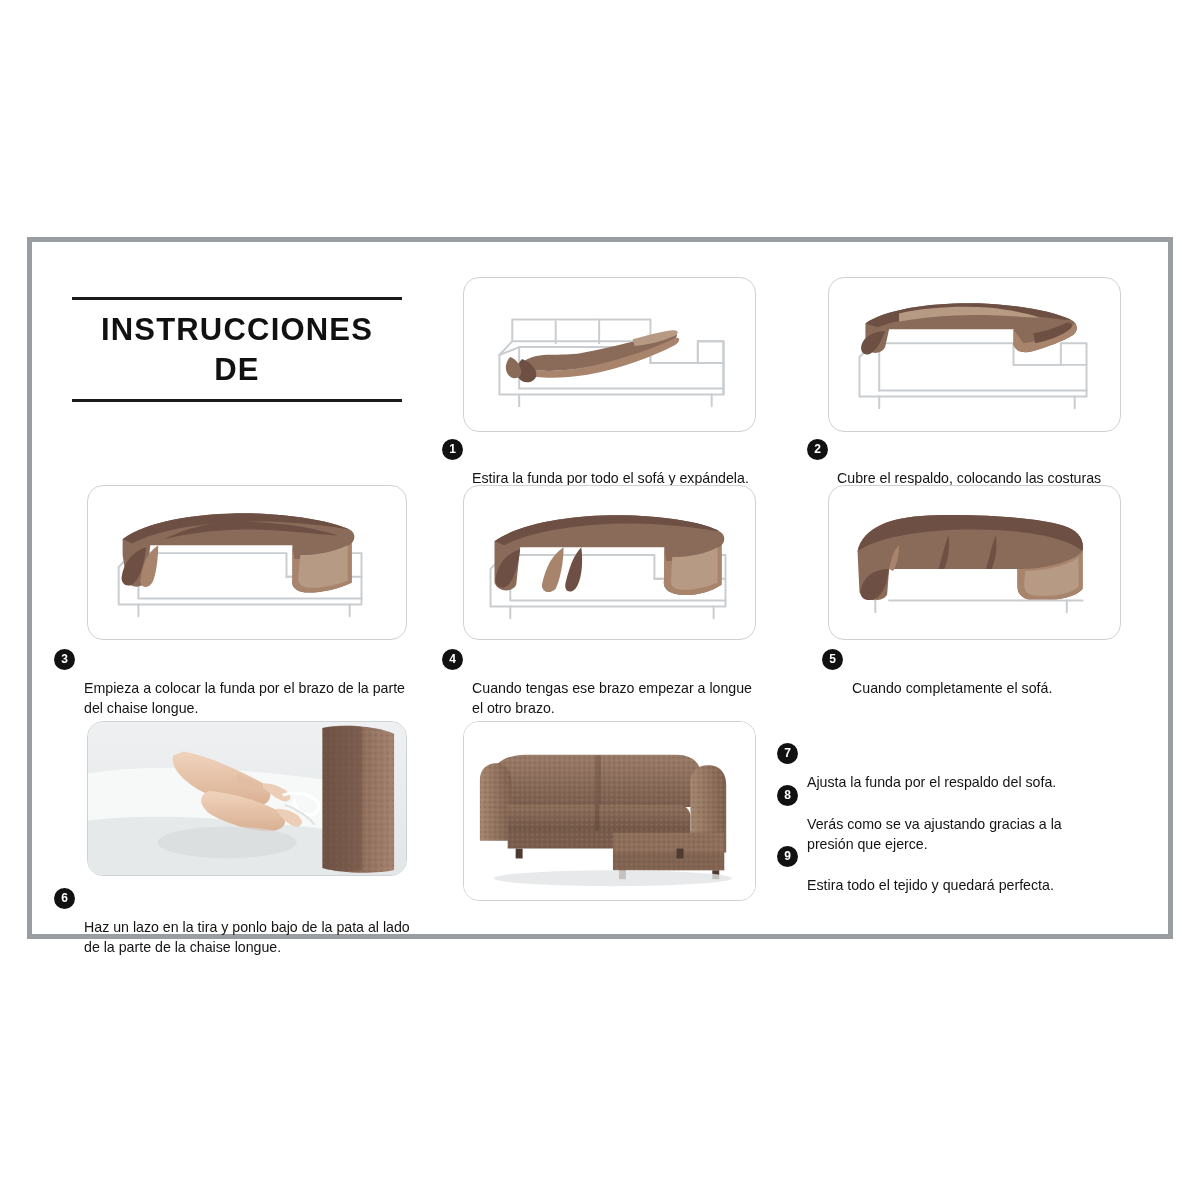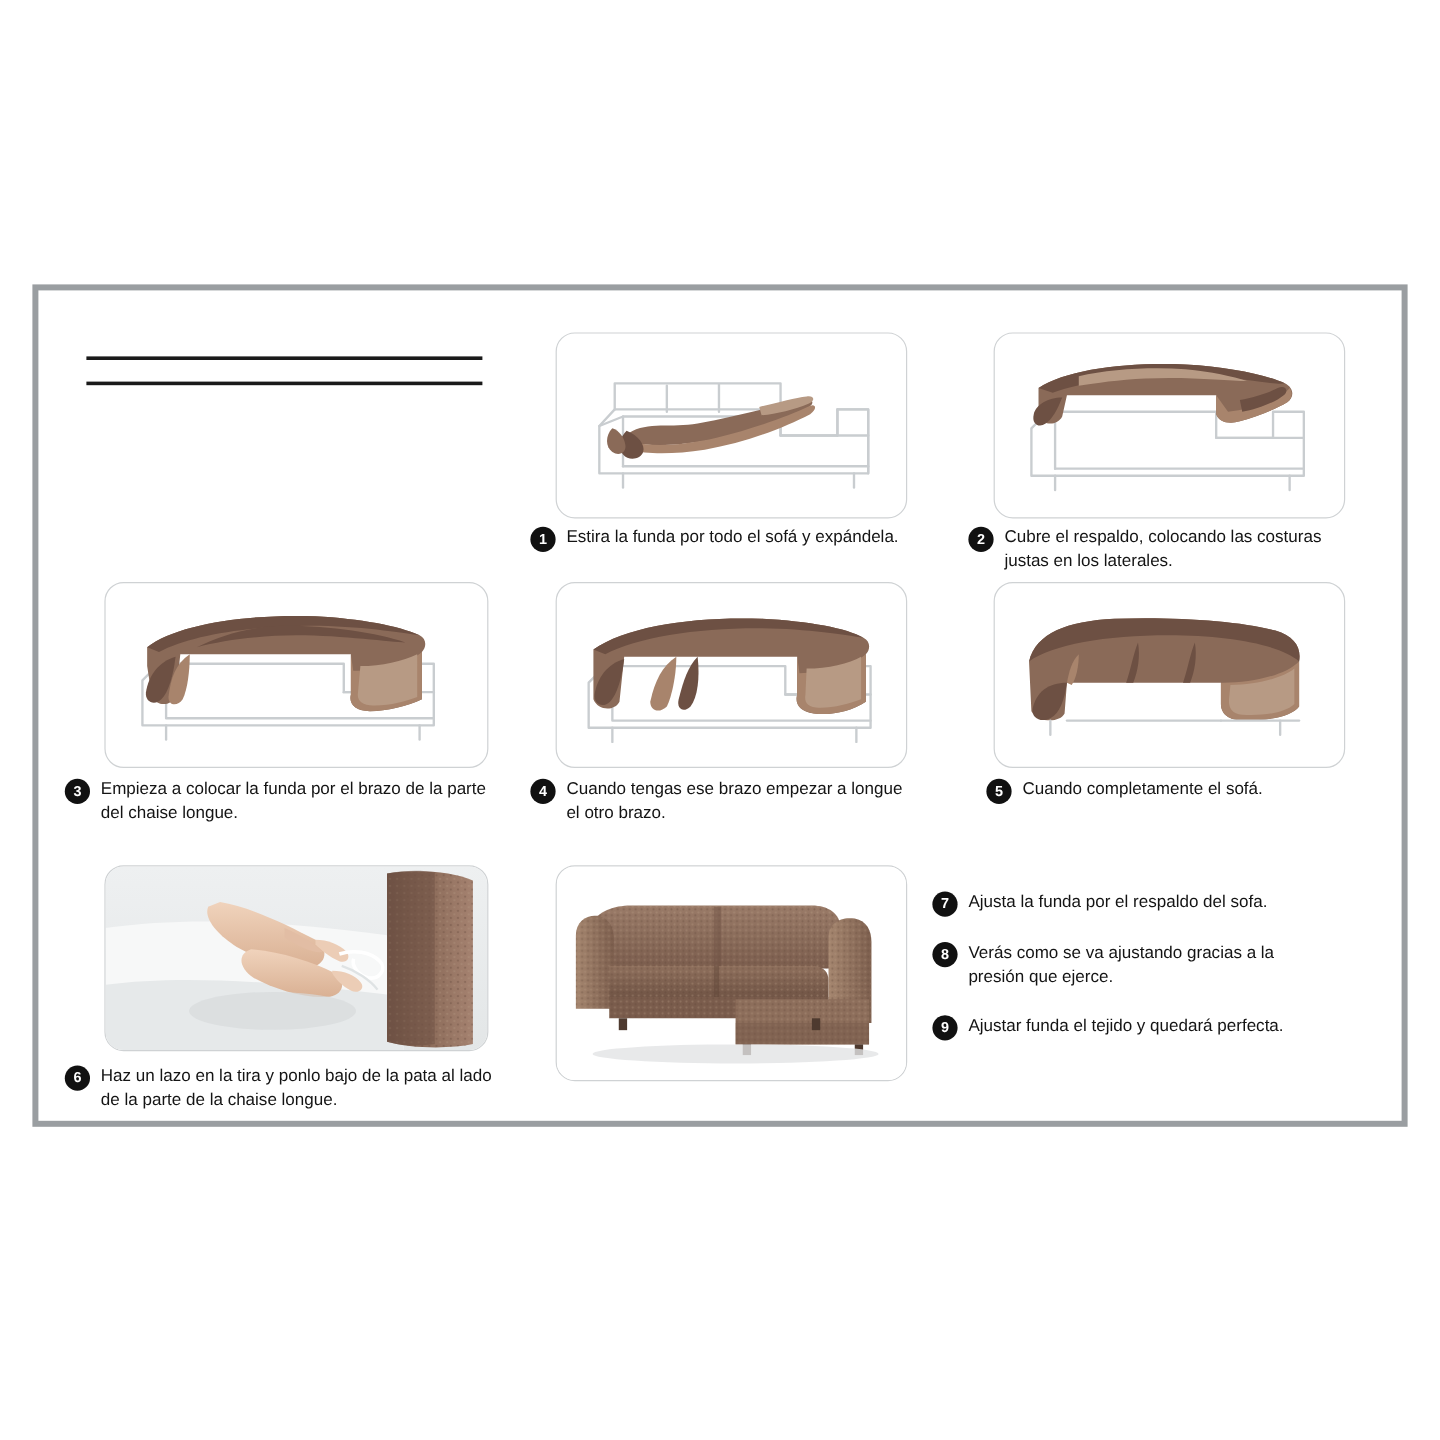--- a/index.html
+++ b/index.html
@@ -91,37 +91,40 @@
     font-size: 12px;
     font-weight: bold;
     line-height: 21px;
     text-align: center;
     margin-top: 1px;
   }
   .cap-text {
     font-size: 14.2px;
     color: #141414;
     line-height: 1.42;
+    margin-top: 30px;
   }
 
   
   svg.illus { display: block; width: 100%; height: 100%; }
 
   .frame-ln { fill: none; stroke: #c9cdd0; stroke-width: 2; stroke-linejoin: round; stroke-linecap: round; }
 </style>
 </head>
 <body>
 
 <div class="page">
   <div class="sheet">
     <div class="inner">
 
       <div class="title-block">
         <div class="title-rule"></div>
         <div class="title-text">
+          <div>INSTRUCCIONES</div>
+          <div>DE</div>
         </div>
         <div class="title-rule"></div>
       </div>
 
       <div class="panel" style="left:431px; top:35px; width:293px; height:155px;">
         <svg class="illus" viewBox="0 0 293 155">
 
           <path class="frame-ln" d="M35 118 L35 78 L48 64 L188 64 L188 86 L236 86 L236 64 L262 64 L262 118 L35 118 Z"></path>
           <path class="frame-ln" d="M35 78 L55 70 L55 112"></path>
           <path class="frame-ln" d="M55 70 L188 70"></path>
@@ -343,18 +346,18 @@
         <span class="cap-text">Ajusta la funda por el respaldo del sofa.</span>
       </div>
 
       <div class="caption" style="left:745px; top:542px; width:330px;">
         <span class="badge">8</span>
         <span class="cap-text">Verás como se va ajustando gracias a la presión que ejerce.</span>
       </div>
 
       <div class="caption" style="left:745px; top:603px; width:340px;">
         <span class="badge">9</span>
-        <span class="cap-text">Ajustar funda el tejido y quedará perfecta.</span>
+        <span class="cap-text">Estira todo el tejido y quedará perfecta.</span>
       </div>
 
     </div>
   </div>
 </div>
 
 </body></html>

